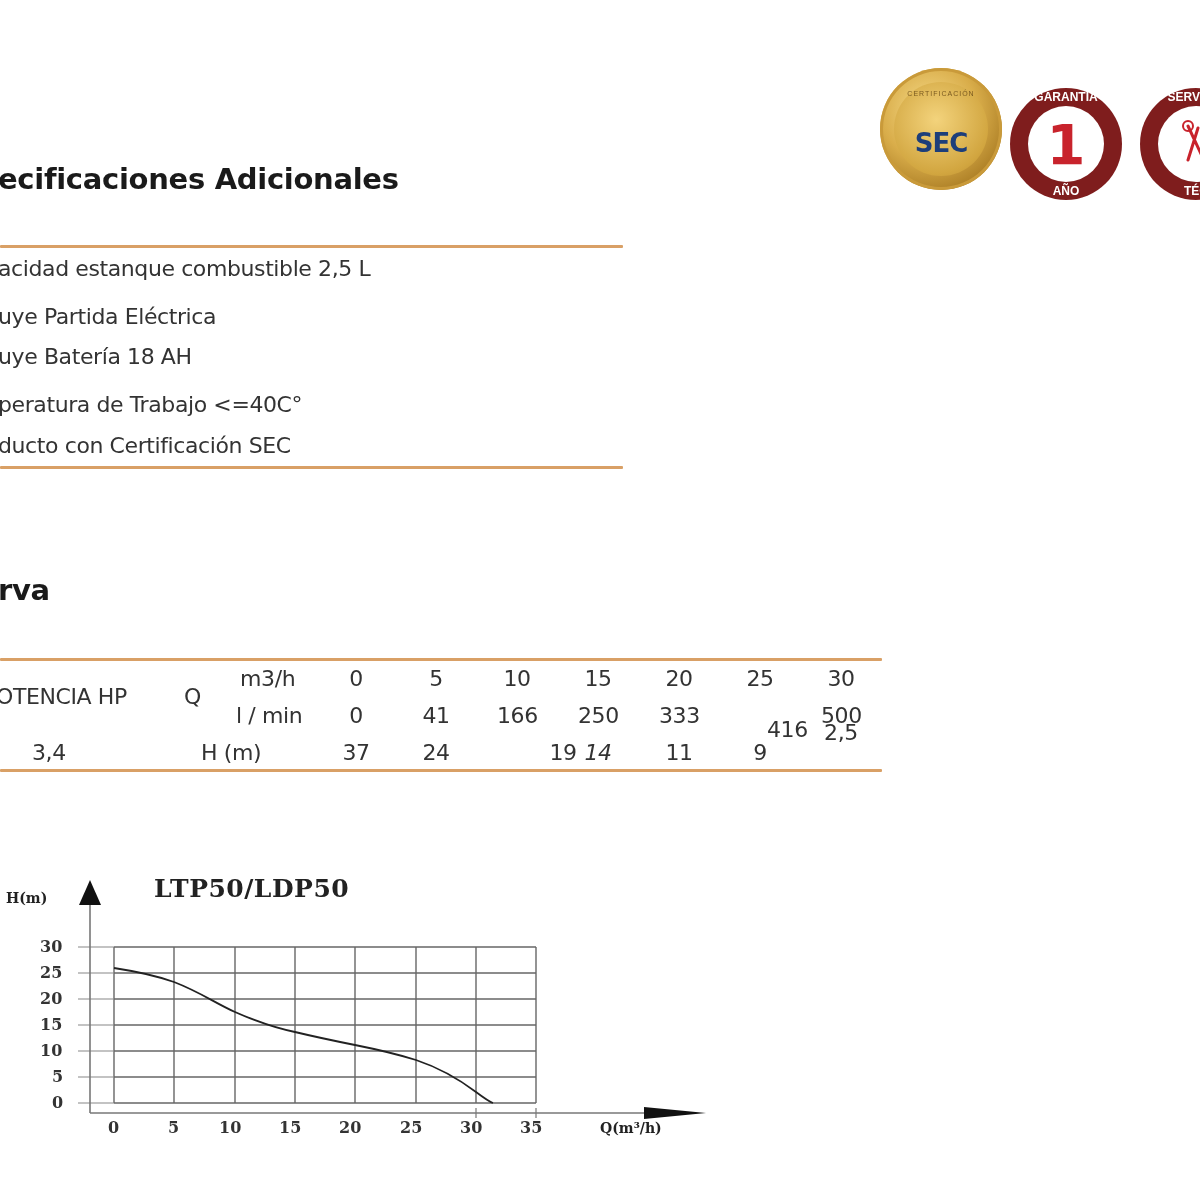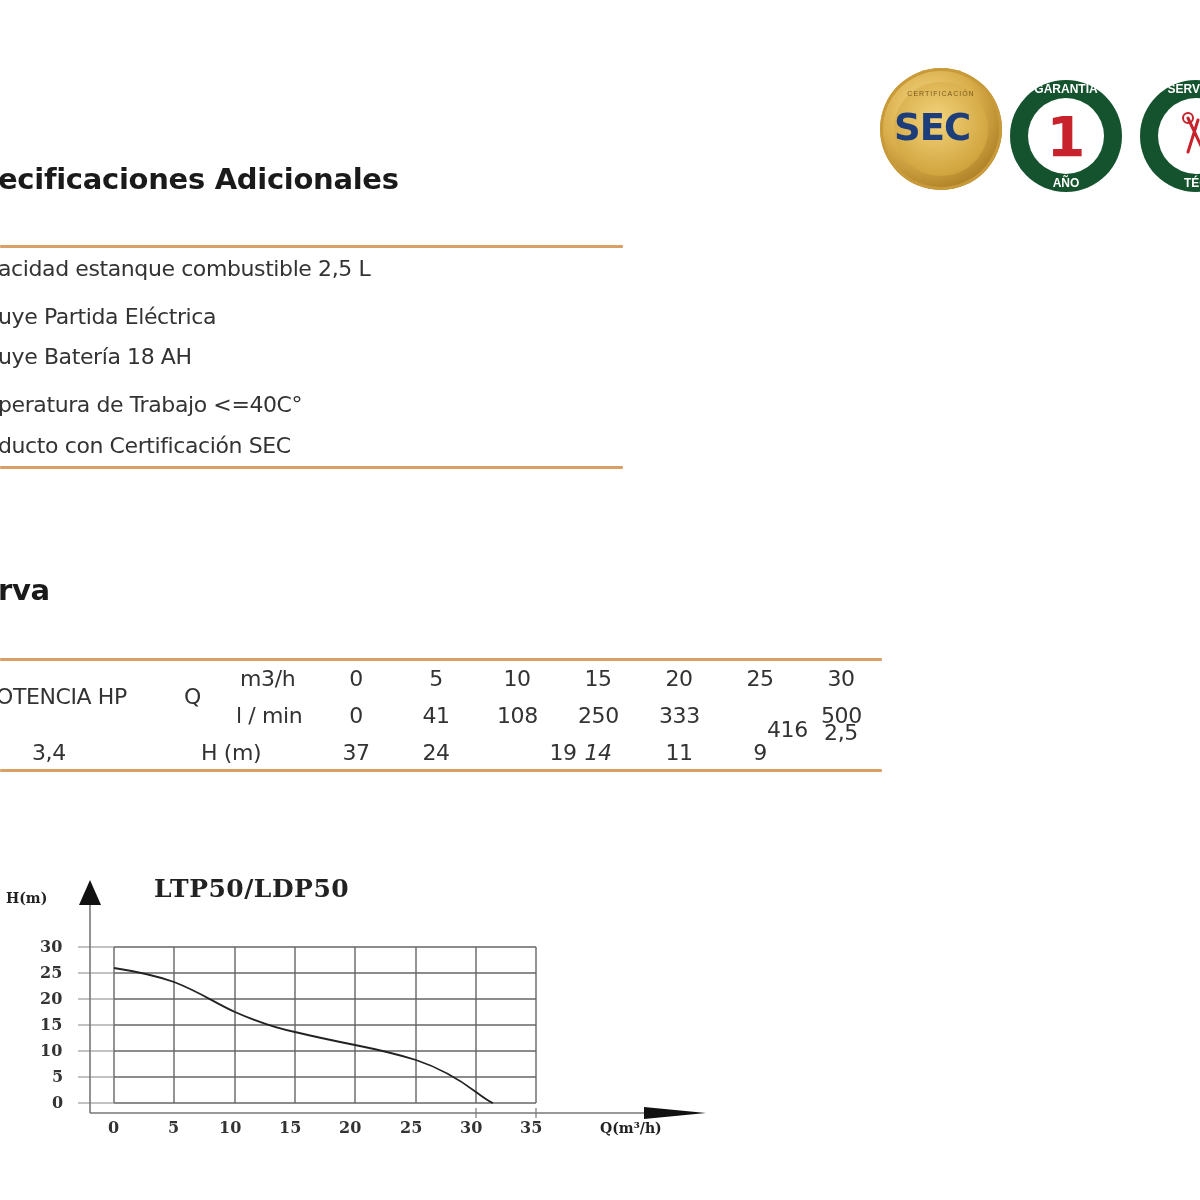--- a/index.html
+++ b/index.html
@@ -8,23 +8,23 @@
   .h1 { font-family:"DejaVu Sans", sans-serif; font-weight:bold; font-size:29px; color:#1a1a1a; white-space:nowrap; letter-spacing:-0.3px; }
   .rule { position:absolute; height:3px; background:#d9a066; border-radius:1px; }
   .spec { position:absolute; left:-2px; font-family:"DejaVu Sans", sans-serif; font-size:22px; color:#333; white-space:nowrap; letter-spacing:-0.4px; }
   .tcell { position:absolute; font-family:"DejaVu Sans", sans-serif; font-size:22px; color:#333; white-space:nowrap; text-align:center; letter-spacing:-0.4px; }
   .badge { position:absolute; border-radius:50%; }
   .seal { left:880px; top:68px; width:122px; height:122px;
           background: radial-gradient(circle at 40% 35%, #f7dc8a 0%, #d9ad4a 45%, #a87a22 80%, #8a611a 100%);
           box-shadow: 0 0 0 3px #c99a3a inset; }
   .seal-inner { position:absolute; left:14px; top:14px; width:94px; height:94px; border-radius:50%;
           background: radial-gradient(circle at 45% 40%, #f3d37c 0%, #d2a640 70%, #b8892c 100%); }
-  .sec-text { position:absolute; left:0; top:24px; width:94px; text-align:left; font-family:"DejaVu Sans", sans-serif; font-weight:bold; font-size:37px; color:#1d3e7a; letter-spacing:-1px; }
+  .sec-text { position:absolute; left:0; top:46px; width:94px; text-align:center; font-family:"DejaVu Sans", sans-serif; font-weight:bold; font-size:26px; color:#1d3e7a; letter-spacing:-1px; }
   .seal-top { position:absolute; left:0; top:8px; width:94px; text-align:center; font-size:7px; color:#7a5a20; letter-spacing:1px; }
-  .ring { width:112px; height:112px; top:80px; background:#14532d; }
+  .ring { width:112px; height:112px; top:88px; background:#7f1d1d; }
   .ring-inner { position:absolute; left:18px; top:18px; width:76px; height:76px; border-radius:50%; background:#fff; }
   .ring-num { position:absolute; left:0; top:6px; width:76px; text-align:center; font-family:"DejaVu Sans", sans-serif; font-weight:bold; font-size:56px; color:#c8232c; }
   .ring-top { position:absolute; left:0; top:2px; width:112px; text-align:center; font-size:12px; font-weight:bold; color:#fff; }
   .ring-bot { position:absolute; left:0; bottom:2px; width:112px; text-align:center; font-size:12px; font-weight:bold; color:#fff; }
   .chart-title { position:absolute; left:154px; top:874px; font-family:"DejaVu Serif", serif; font-weight:bold; font-size:25px; color:#222; letter-spacing:0.5px; }
   .axis-lbl { position:absolute; font-family:"DejaVu Serif", serif; font-weight:bold; font-size:14px; color:#222; white-space:nowrap; }
   .tick { position:absolute; font-family:"DejaVu Serif", serif; font-weight:bold; font-size:16px; color:#333; }
 </style>
 </head>
 <body>
@@ -76,21 +76,21 @@
   <div class="tcell" style="left:336px; width:40px; top:666px;">0</div>
   <div class="tcell" style="left:416px; width:40px; top:666px;">5</div>
   <div class="tcell" style="left:497px; width:40px; top:666px;">10</div>
   <div class="tcell" style="left:578px; width:40px; top:666px;">15</div>
   <div class="tcell" style="left:659px; width:40px; top:666px;">20</div>
   <div class="tcell" style="left:740px; width:40px; top:666px;">25</div>
   <div class="tcell" style="left:821px; width:40px; top:666px;">30</div>
 
   <div class="tcell" style="left:336px; width:40px; top:703px;">0</div>
   <div class="tcell" style="left:416px; width:40px; top:703px;">41</div>
-  <div class="tcell" style="left:497px; width:40px; top:703px;">108</div>
+  <div class="tcell" style="left:497px; width:40px; top:703px;">166</div>
   <div class="tcell" style="left:578px; width:40px; top:703px;">250</div>
   <div class="tcell" style="left:659px; width:40px; top:703px;">333</div>
   <div class="tcell" style="left:740px; width:40px; top:717px;margin-left:27px;">416</div>
   <div class="tcell" style="left:821px; width:40px; top:703px;">500</div>
 
   <div class="tcell" style="left:336px; width:40px; top:740px;">37</div>
   <div class="tcell" style="left:416px; width:40px; top:740px;">24</div>
   <div class="tcell" style="left:497px; width:40px; top:740px;margin-left:46px;">19</div>
   <div class="tcell" style="left:578px; width:40px; top:740px;font-style:italic;">14</div>
   <div class="tcell" style="left:659px; width:40px; top:740px;">11</div>

